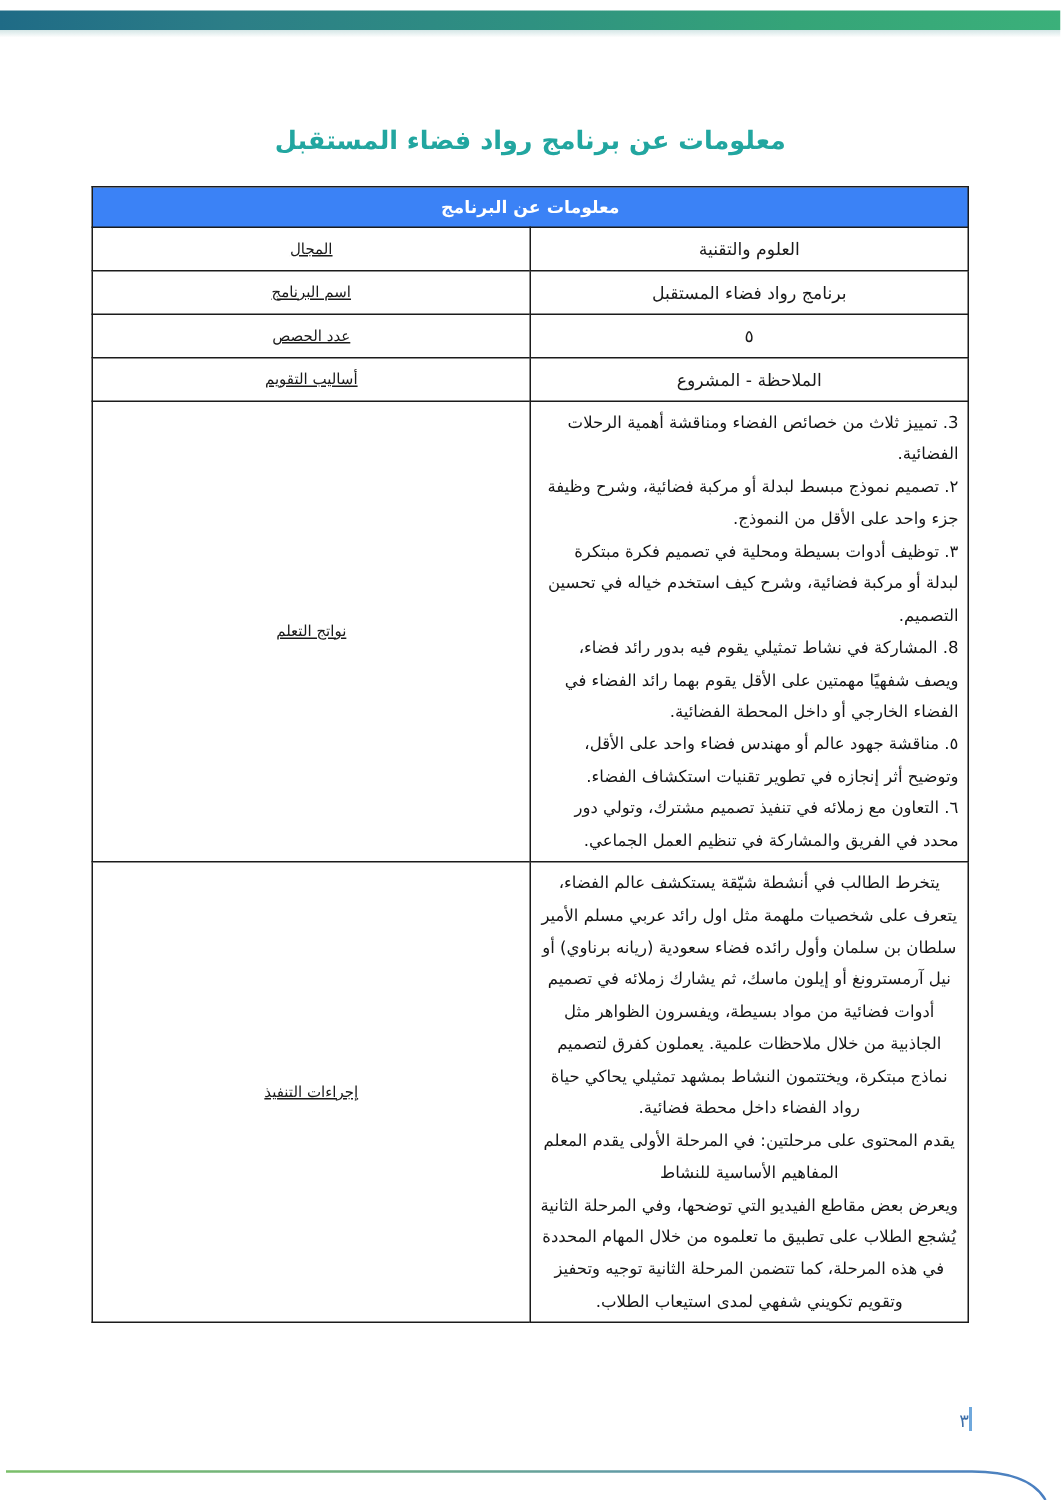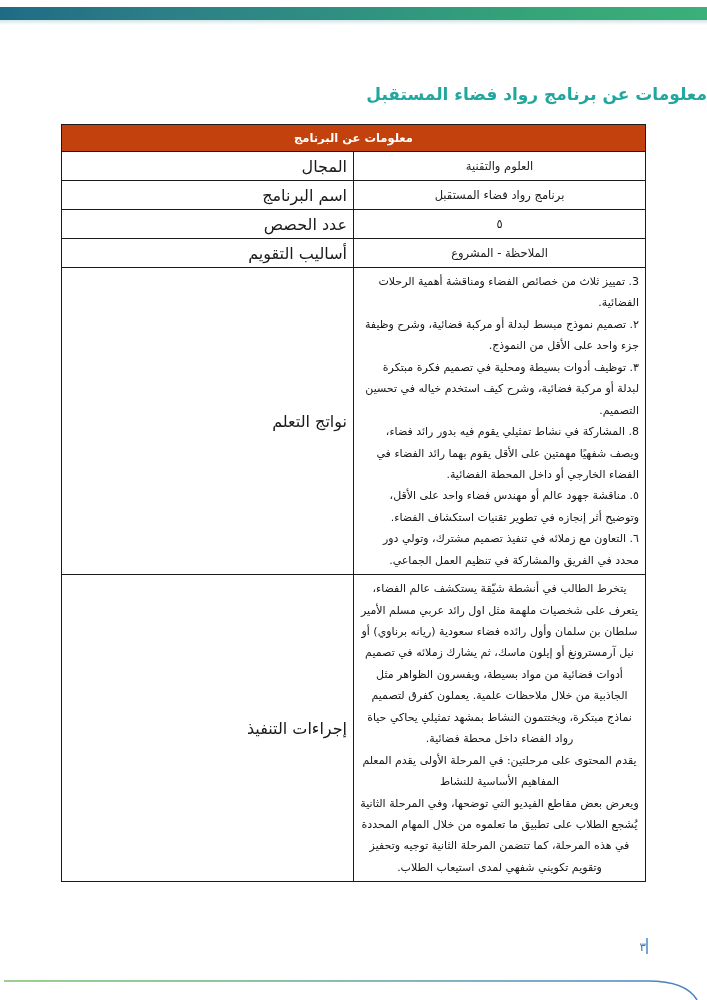--- a/index.html
+++ b/index.html
@@ -33,20 +33,21 @@
     height: 5px;
     background: linear-gradient(180deg, rgba(60,140,140,0.22), rgba(60,140,140,0));
   }
 
   
   .page-title {
     position: absolute;
     left: 0;
     top: 84px;
     width: 707px;
+    text-align: center;
     font-size: 17px;
     font-weight: 700;
     color: #22a6a0;
     letter-spacing: 0.2px;
     direction: rtl;
   }
 
   
   .info-table {
     position: absolute;
@@ -56,33 +57,35 @@
     border-collapse: collapse;
     direction: rtl;
     table-layout: fixed;
   }
   .info-table td, .info-table th {
     border: 1.2px solid #1b1b1b;
     vertical-align: middle;
     padding: 3px 6px;
   }
   .info-table .thead-cell {
-    background: #c2410c;
+    background: #3b82f6;
     color: #ffffff;
     font-size: 11.5px;
     font-weight: 700;
     text-align: center;
     padding: 6px 6px;
     border-color: #1b1b1b;
   }
   .label-cell {
     width: 159px;
-    font-size: 16px;
+    text-align: center;
+    font-size: 10px;
     color: #1a1a1a;
     font-weight: 400;
+    text-decoration: underline;
   }
   .value-cell {
     text-align: center;
     font-size: 11.5px;
     color: #1a1a1a;
     height: 22px;
   }
   .value-cell.empty {
     height: 22px;
   }

